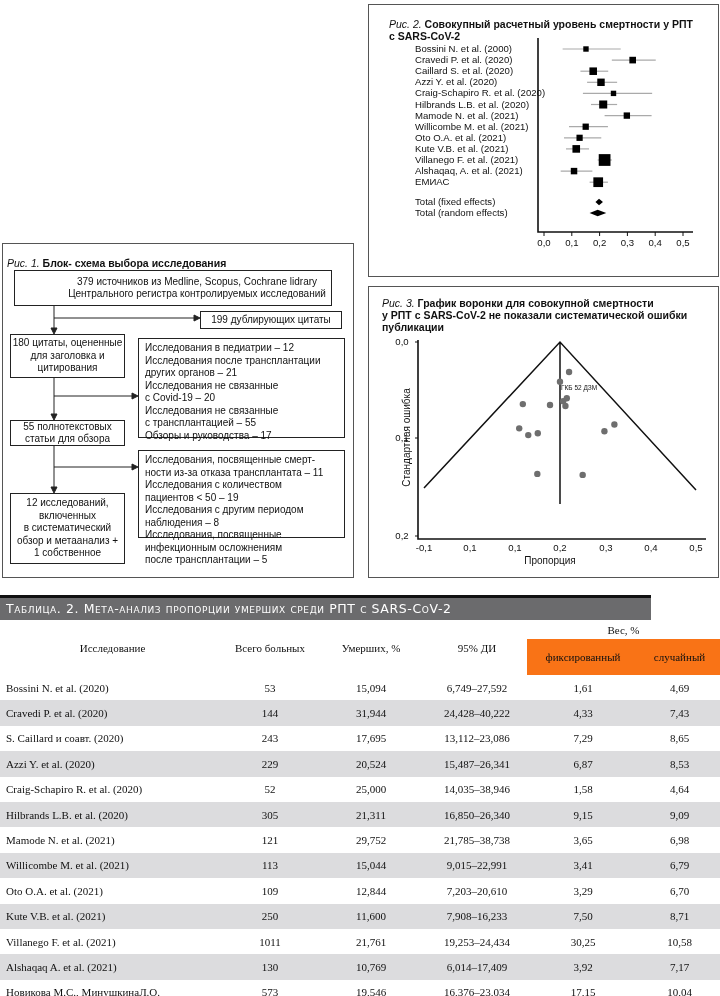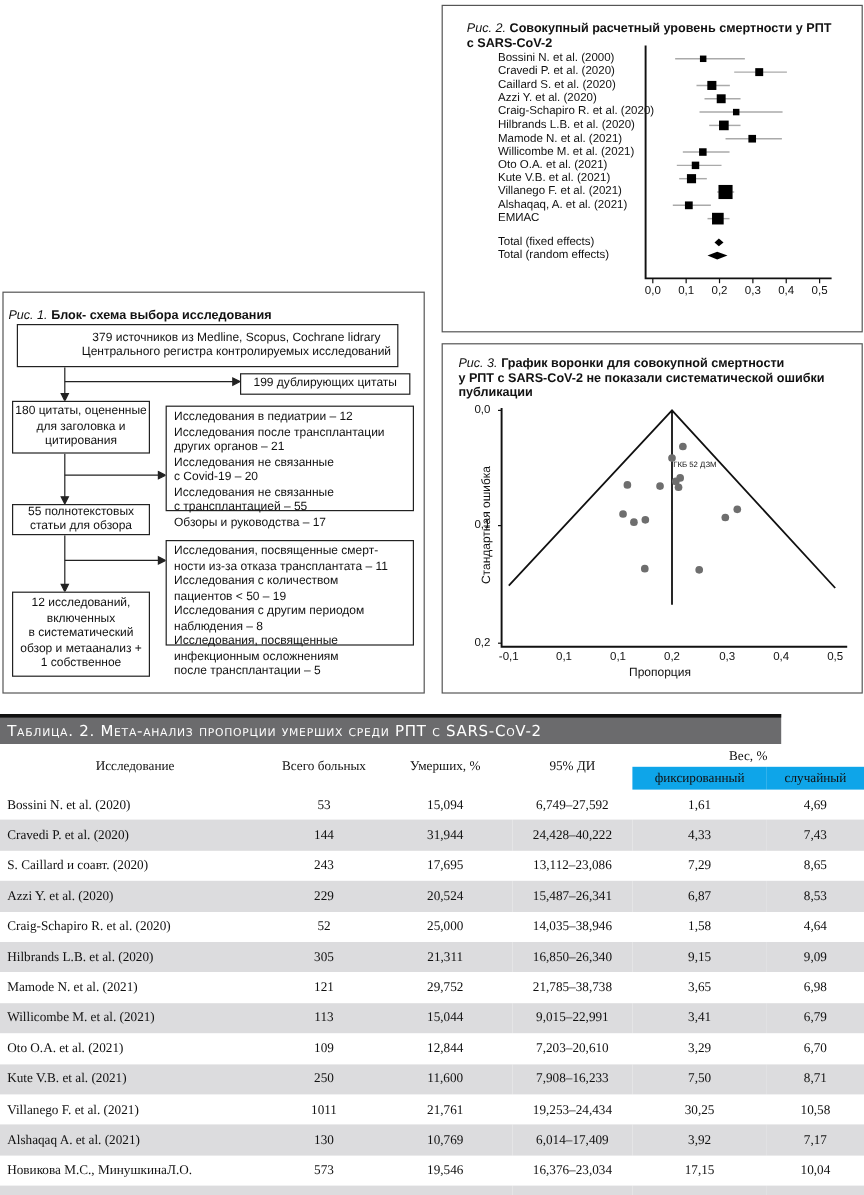--- a/index.html
+++ b/index.html
@@ -21,21 +21,21 @@
   .forest-label { position: absolute; font-size: 9.6px; line-height: 11px; color: #111; white-space: nowrap; margin-left: 18px; }
   .tick-label { position: absolute; font-size: 9.6px; color: #111; transform: translateX(-50%); white-space: nowrap; }
 
   
   .tbl-title { position: absolute; left: 0; top: 595px; width: 651px; height: 25px; background: #6b6b6d; border-top: 3px solid #111; color: #fff; font-size: 12.5px; font-variant: small-caps; letter-spacing: 0.6px; padding-left: 6px; line-height: 21px; font-family: "DejaVu Sans", sans-serif; }
   table.meta { position: absolute; left: 0; top: 620px; width: 720px; border-collapse: collapse; font-family: "Liberation Serif", "DejaVu Serif", serif; font-size: 11px; color: #111; }
   table.meta th { font-weight: normal; text-align: center; }
   table.meta td { text-align: center; height: 25.4px; padding: 0; }
   table.meta td.name { text-align: left; padding-left: 6px; }
   table.meta tr.shade td { background: #dcdcde; }
-  table.meta th.sub { background: #0ea5e9; height: 19px; }
+  table.meta th.sub { background: #f97316; height: 36px; }
 </style>
 </head>
 <body>
 
 <div class="panel" style="left:2px; top:243px; width:352px; height:335px;"></div>
 <div class="fig-caption" style="left:7px; top:257px;">
   <i>Рис. 1.</i>
   <span>Блок- схема выбора исследования</span>
 </div>
 
@@ -65,21 +65,21 @@
 <div class="fbox center" style="left:200px; top:311px; width:142px; height:18px;">
   <span>199 дублирующих цитаты</span>
 </div>
 <div class="fbox center" style="left:10px; top:334px; width:115px; height:44px;">
   <div>
     <span class="line">180 цитаты, оцененные</span>
     <span class="line">для заголовка и</span>
     <span class="line">цитирования</span>
   </div>
 </div>
-<div class="fbox left" style="left:138px; top:338px; width:207px; height:88px;">
+<div class="fbox left" style="left:138px; top:338px; width:207px; height:100px;">
   <span class="line">Исследования в педиатрии – 12</span>
   <span class="line">Исследования после трансплантации</span>
   <span class="line">других органов – 21</span>
   <span class="line">Исследования не связанные</span>
   <span class="line">с Covid-19 – 20</span>
   <span class="line">Исследования не связанные</span>
   <span class="line">с трансплантацией – 55</span>
   <span class="line">Обзоры и руководства – 17</span>
 </div>
 <div class="fbox center" style="left:10px; top:420px; width:115px; height:26px;">

